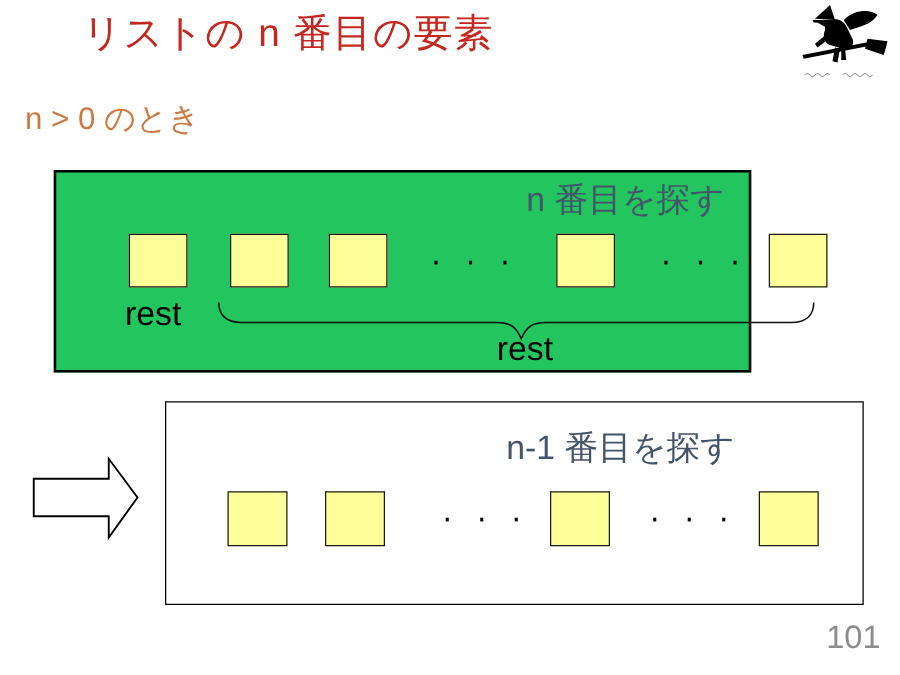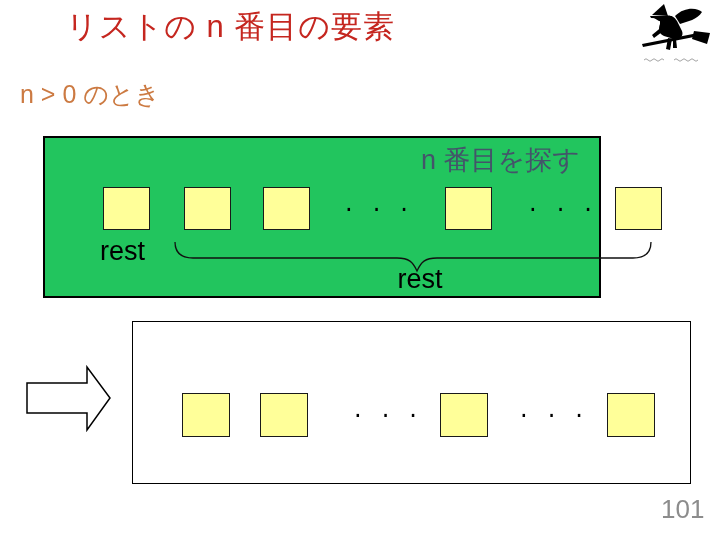--- a/index.html
+++ b/index.html
@@ -98,20 +98,21 @@
     </svg>
 
     <div class="rest-label">rest</div>
   </div>
 
   <svg class="arrow" viewBox="0 0 90 68" xmlns="http://www.w3.org/2000/svg">
     <path d="M3 19 L63 19 L63 3 L86 34 L63 66 L63 49 L3 49 Z" fill="#fff" stroke="#000" stroke-width="1.5"></path>
   </svg>
 
   <div class="box2">
+    <div class="diag-caption cap2">n-1 番目を探す</div>
 
     <div class="cell b2c" style="left:49px"></div>
     <div class="cell b2c" style="left:127px"></div>
     <div class="dots" style="left:221px;top:80px">···</div>
     <div class="cell b2c" style="left:307px"></div>
     <div class="dots" style="left:387px;top:80px">···</div>
     <div class="cell b2c" style="left:474px"></div>
   </div>
 
   <div class="page-number">101</div>

